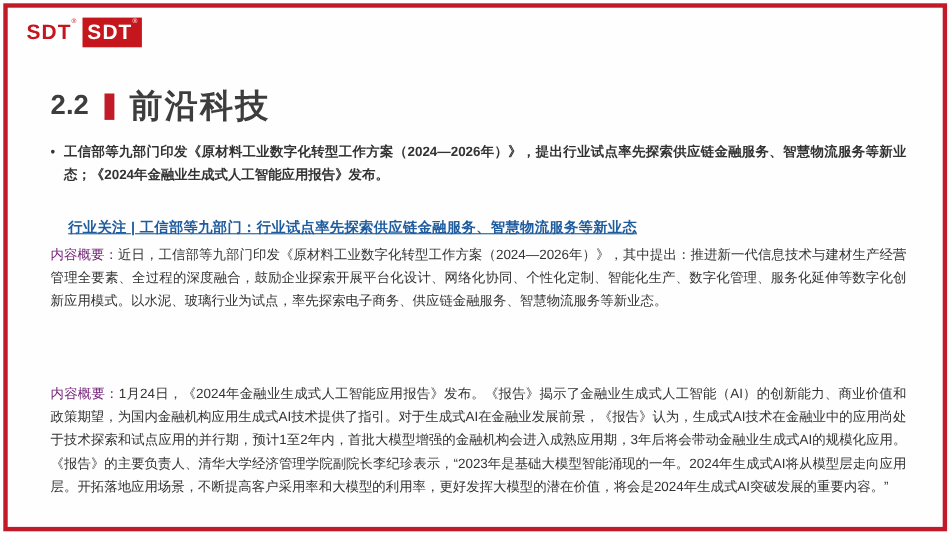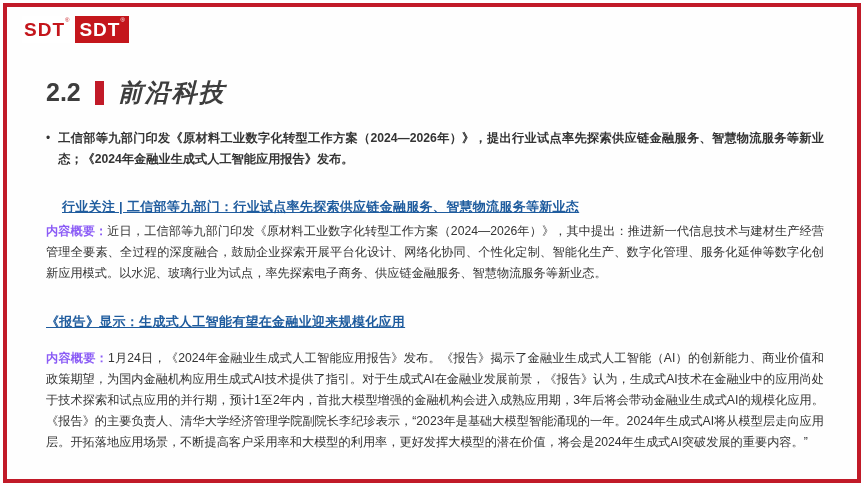--- a/index.html
+++ b/index.html
@@ -71,25 +71,24 @@
     font-size: 25px;
     font-weight: 700;
     color: #3d3d3d;
   }
   .heading-bar {
     width: 9px;
     height: 24px;
     background: #c11a28;
   }
   .heading-title {
-    font-size: 25px;
+    font-size: 30px;
     font-weight: 700;
     color: #3d3d3d;
     letter-spacing: 2px;
-    font-style: italic;
   }
   .keywords {
     position: absolute;
     left: 46px;
     top: 94px;
     font-size: 17px;
     font-weight: 700;
     color: #1a1a1a;
     letter-spacing: 1px;
   }
@@ -133,22 +132,22 @@
     width: 778px;
     font-size: 12.2px;
     line-height: 21px;
     color: #333333;
     text-align: justify;
     margin: 0;
   }
   .section-body.s1 { top: 221px; }
   .section-body.s2 { top: 348px; }
   .body-label {
-    font-weight: 700;
-    color: #8b5cf6;
+    font-weight: 400;
+    color: #701a75;
   }
 </style>
 </head>
 <body>
 
 <div class="slide">
 
   <div class="frame"></div>
 
   <div class="logo">
@@ -165,17 +164,16 @@
 
   <div class="bullet-para">
     <span class="bullet-marker">•</span>
     <span class="bullet-text">工信部等九部门印发《原材料工业数字化转型工作方案（2024—2026年）》，提出行业试点率先探索供应链金融服务、智慧物流服务等新业态；《2024年金融业生成式人工智能应用报告》发布。</span>
   </div>
 
   <div class="section-heading s1">行业关注 | 工信部等九部门：行业试点率先探索供应链金融服务、智慧物流服务等新业态</div>
 
   <p class="section-body s1"><span class="body-label">内容概要：</span><span>近日，工信部等九部门印发《原材料工业数字化转型工作方案（2024—2026年）》，其中提出：推进新一代信息技术与建材生产经营管理全要素、全过程的深度融合，鼓励企业探索开展平台化设计、网络化协同、个性化定制、智能化生产、数字化管理、服务化延伸等数字化创新应用模式。以水泥、玻璃行业为试点，率先探索电子商务、供应链金融服务、智慧物流服务等新业态。</span></p>
 
-  <div class="section-heading s2">《报告》显示：生成式人工智能有望在金融业迎来规模化应用</div>
 
   <p class="section-body s2"><span class="body-label">内容概要：</span><span>1月24日，《2024年金融业生成式人工智能应用报告》发布。《报告》揭示了金融业生成式人工智能（AI）的创新能力、商业价值和政策期望，为国内金融机构应用生成式AI技术提供了指引。对于生成式AI在金融业发展前景，《报告》认为，生成式AI技术在金融业中的应用尚处于技术探索和试点应用的并行期，预计1至2年内，首批大模型增强的金融机构会进入成熟应用期，3年后将会带动金融业生成式AI的规模化应用。《报告》的主要负责人、清华大学经济管理学院副院长李纪珍表示，“2023年是基础大模型智能涌现的一年。2024年生成式AI将从模型层走向应用层。开拓落地应用场景，不断提高客户采用率和大模型的利用率，更好发挥大模型的潜在价值，将会是2024年生成式AI突破发展的重要内容。”</span></p>
 
 </div>
 
 </body></html>

